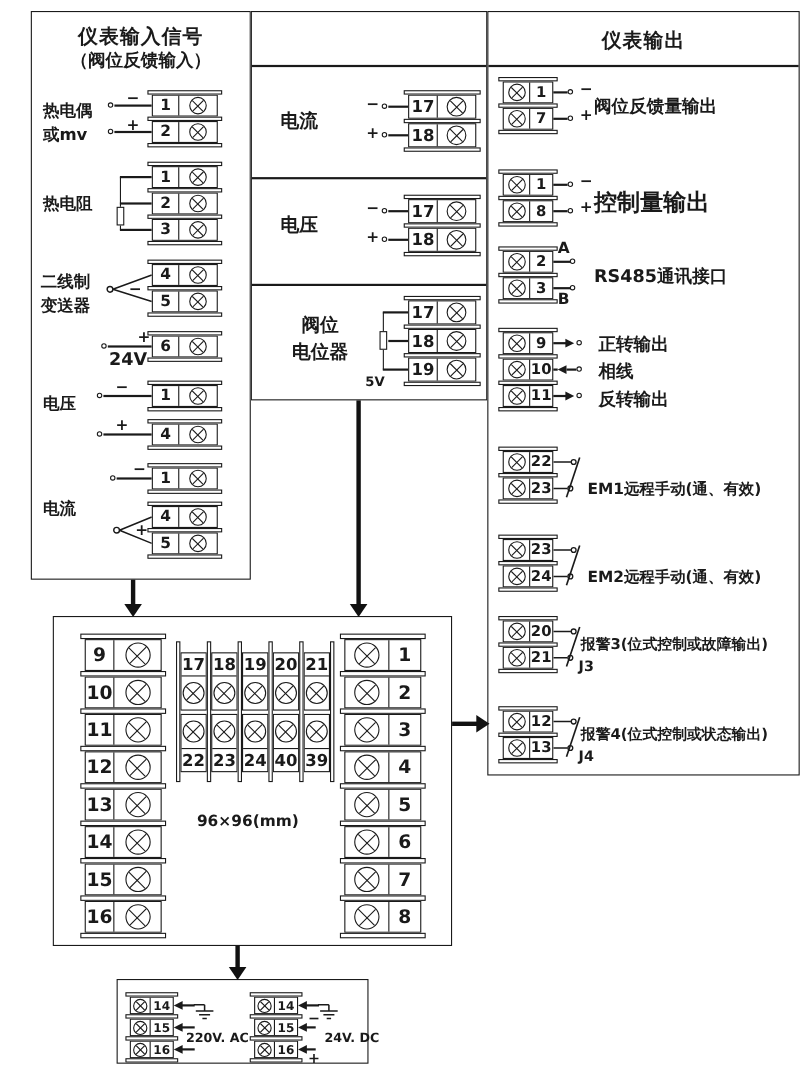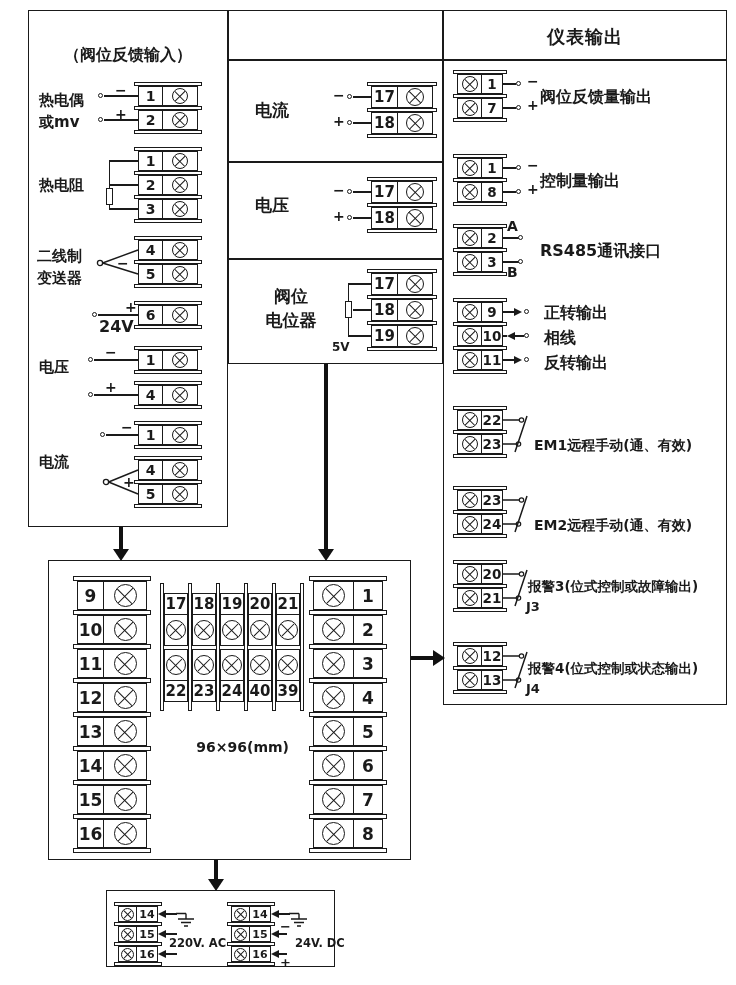--- a/index.html
+++ b/index.html
@@ -51,20 +51,21 @@
   .gnum{height:21px;display:flex;align-items:center;justify-content:center;font-weight:bold;font-size:15px}
   .gb{border-bottom:1.4px solid #1a1a1a}.gt{border-top:1.4px solid #1a1a1a}
   .gscrew{flex:1;display:flex;align-items:center;justify-content:center}
 </style>
 </head>
 <body>
 
 <div class="canvas">
 
   <div class="box" style="left:28px;top:10px;width:200px;height:517px">
+    <div class="ttl" style="top:10px">仪表输入信号</div>
     <div class="ttl2" style="top:34px">（阀位反馈输入）</div>
 
     <div class="lbl" style="left:10px;top:81px">热电偶</div>
     <div class="lbl" style="left:10px;top:103px">或mv</div>
     <b class="sign" style="left:86px;top:72px">−</b>
     <i class="oc" style="left:69px;top:82px"></i>
     <i class="hw" style="left:75px;top:84.3px;width:34px"></i>
     <b class="sign" style="left:86px;top:96px">+</b>
     <i class="oc" style="left:69px;top:106px"></i>
     <i class="hw" style="left:75px;top:108.3px;width:34px"></i>
@@ -356,21 +357,21 @@
           <div class="tnum">8</div>
         </div>
       <i class="rail"></i>
     </div>
     <i class="hw" style="left:59px;top:156.3px;width:13px"></i>
     <i class="oc" style="left:72px;top:154px"></i>
     <b class="sign" style="left:83px;top:147px">−</b>
     <i class="hw" style="left:59px;top:180.3px;width:13px"></i>
     <i class="oc" style="left:72px;top:178px"></i>
     <b class="sign" style="left:83px;top:171px">+</b>
-    <div class="lbl" style="left:96px;top:161px;font-size:16px">控制量输出</div>
+    <div class="lbl" style="left:96px;top:161px;font-size:21px">控制量输出</div>
 
     <div class="tstack st-out" style="left:9px;top:213px">
       <i class="rail"></i>
       <div class="trow">
           <div class="tcell">
             <span class="screw sw16"></span>
           </div>
           <div class="tnum">2</div>
         </div>
       <i class="rail"></i>
@@ -665,21 +666,21 @@
         <div class="gcell gap">
             <div class="gscrew">
               <span class="screw sw20"></span>
             </div>
             <div class="gnum gt">39</div>
           </div>
       </div>
       <i class="grail"></i>
     </div>
 
-    <div class="lbl" style="left:130px;top:178px;width:110px;text-align:right;font-size:14px">96×96(mm)</div>
+    <div class="lbl" style="left:130px;top:178px;width:110px;text-align:left;font-size:14px">96×96(mm)</div>
 
     <div class="tstack st-bigr" style="left:260px;top:15px">
       <i class="rail"></i>
       <div class="trow">
           <div class="tcell">
             <span class="screw sw23"></span>
           </div>
           <div class="tnum">1</div>
         </div>
       <i class="rail"></i>

